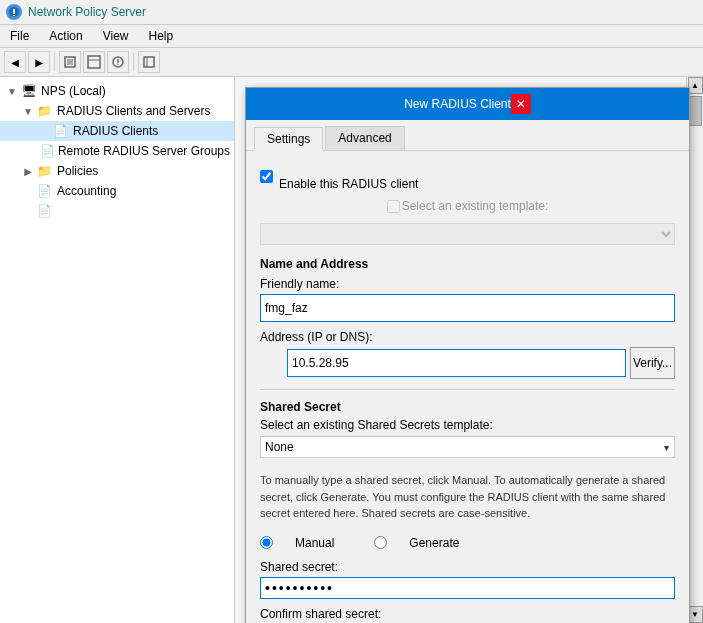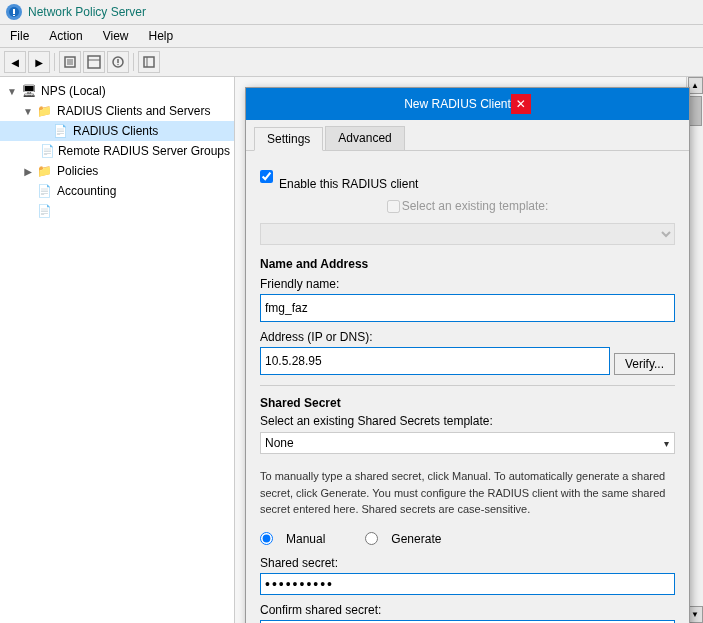--- a/index.html
+++ b/index.html
@@ -258,28 +258,29 @@
       border: 1px solid #0078d7;
       padding: 12px 4px;
       font-size: 12px;
       outline: none;
       background: white;
     }
 
     .address-row {
       display: flex;
       gap: 4px;
-      align-items: flex-end;
+      align-items: center;
+      margin-left: 27px;
     }
     .address-row .form-input {
       flex: 1;
     }
     .verify-btn {
-      height: 22px;
-      padding: 0 10px;
+      height: 32px;
+      padding: 0 2px;
       background: #f0f0f0;
       border: 1px solid #999;
       font-size: 12px;
       cursor: pointer;
       white-space: nowrap;
     }
 
     .divider {
       height: 1px;
       background: #ccc;
@@ -332,21 +333,21 @@
 
     .radio-row {
       display: flex;
       gap: 40px;
       margin-bottom: 10px;
       align-items: center;
     }
     .radio-option {
       display: flex;
       align-items: center;
-      gap: 13px;
+      gap: 22px;
       font-size: 12px;
     }
     .radio-option input[type="radio"] {
       width: 13px;
       height: 13px;
     }
 
     .password-input {
       width: 100%;
       height: 22px;

